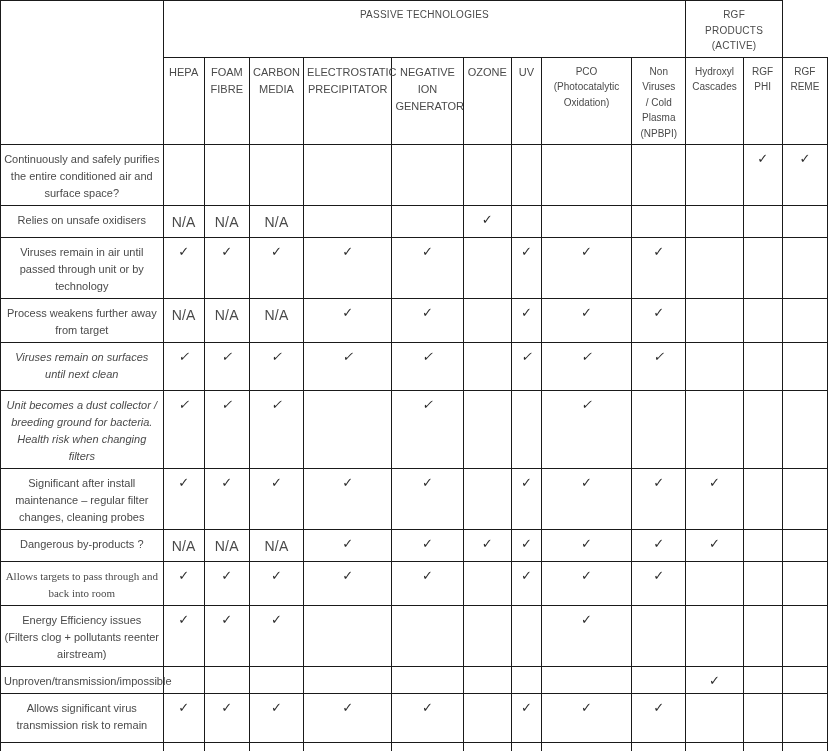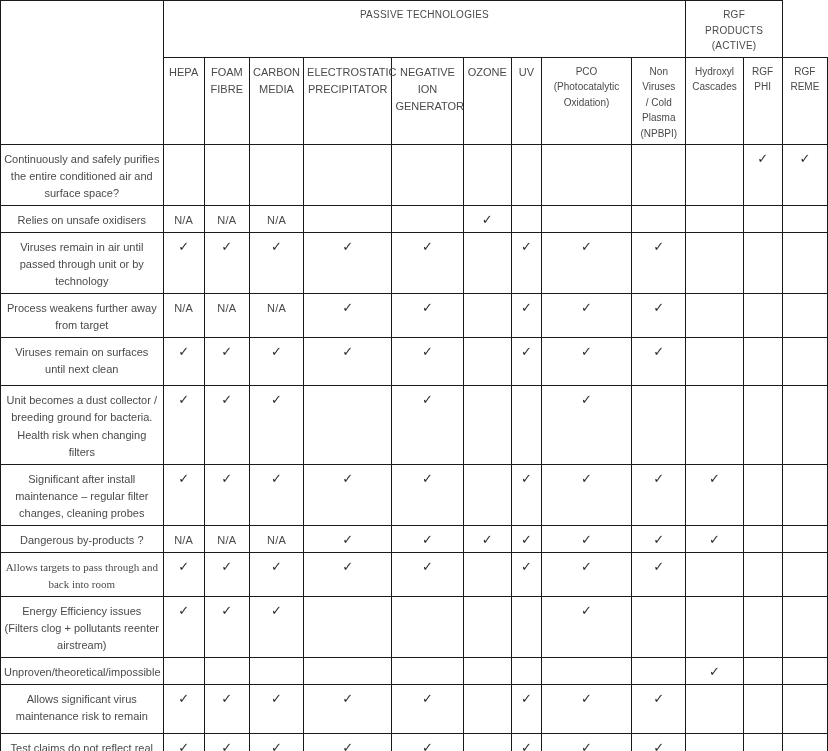--- a/index.html
+++ b/index.html
@@ -100,21 +100,21 @@
     padding-top: 6px;
     color: #3a3a3a;
   }
   .val .tick {
     font-size: 13px;
     line-height: 1;
     color: #2c2c2c;
     display: inline-block;
   }
   .val .na {
-    font-size: 11px;
+    font-size: 14px;
     letter-spacing: 0.2px;
     color: #4a4a4a;
     display: inline-block;
   }
 </style>
 </head>
 <body>
 
 <table id="comparison-table">
   <colgroup>
@@ -249,36 +249,36 @@
         <td class="val"><span class="tick">✓</span></td>
         <td class="val"><span class="tick">✓</span></td>
         <td class="val"></td>
         <td class="val"><span class="tick">✓</span></td>
         <td class="val"><span class="tick">✓</span></td>
         <td class="val"><span class="tick">✓</span></td>
         <td class="val"></td>
         <td class="val"></td>
         <td class="val"></td>
       </tr>
-      <tr style="height: 48px;">
+      <tr style="height: 48px; font-style: italic;">
         <td class="row-label">Viruses remain on surfaces until next clean</td>
         <td class="val"><span class="tick">✓</span></td>
         <td class="val"><span class="tick">✓</span></td>
         <td class="val"><span class="tick">✓</span></td>
         <td class="val"><span class="tick">✓</span></td>
         <td class="val"><span class="tick">✓</span></td>
         <td class="val"></td>
         <td class="val"><span class="tick">✓</span></td>
         <td class="val"><span class="tick">✓</span></td>
         <td class="val"><span class="tick">✓</span></td>
         <td class="val"></td>
         <td class="val"></td>
         <td class="val"></td>
       </tr>
-      <tr style="height: 74px;">
+      <tr style="height: 74px; font-style: italic;">
         <td class="row-label">Unit becomes a dust collector / breeding ground for bacteria. Health risk when changing filters</td>
         <td class="val"><span class="tick">✓</span></td>
         <td class="val"><span class="tick">✓</span></td>
         <td class="val"><span class="tick">✓</span></td>
         <td class="val"></td>
         <td class="val"><span class="tick">✓</span></td>
         <td class="val"></td>
         <td class="val"></td>
         <td class="val"><span class="tick">✓</span></td>
         <td class="val"></td>
@@ -340,36 +340,36 @@
         <td class="val"></td>
         <td class="val"></td>
         <td class="val"></td>
         <td class="val"><span class="tick">✓</span></td>
         <td class="val"></td>
         <td class="val"></td>
         <td class="val"></td>
         <td class="val"></td>
       </tr>
       <tr style="height: 23px;">
-        <td class="row-label">Unproven/theoretical/impossible</td>
+        <td class="row-label">Unproven/transmission/impossible</td>
         <td class="val"></td>
         <td class="val"></td>
         <td class="val"></td>
         <td class="val"></td>
         <td class="val"></td>
         <td class="val"></td>
         <td class="val"></td>
         <td class="val"></td>
         <td class="val"></td>
         <td class="val"><span class="tick">✓</span></td>
         <td class="val"></td>
         <td class="val"></td>
       </tr>
       <tr style="height: 49px;">
-        <td class="row-label">Allows significant virus maintenance risk to remain</td>
+        <td class="row-label">Allows significant virus transmission risk to remain</td>
         <td class="val"><span class="tick">✓</span></td>
         <td class="val"><span class="tick">✓</span></td>
         <td class="val"><span class="tick">✓</span></td>
         <td class="val"><span class="tick">✓</span></td>
         <td class="val"><span class="tick">✓</span></td>
         <td class="val"></td>
         <td class="val"><span class="tick">✓</span></td>
         <td class="val"><span class="tick">✓</span></td>
         <td class="val"><span class="tick">✓</span></td>
         <td class="val"></td>

